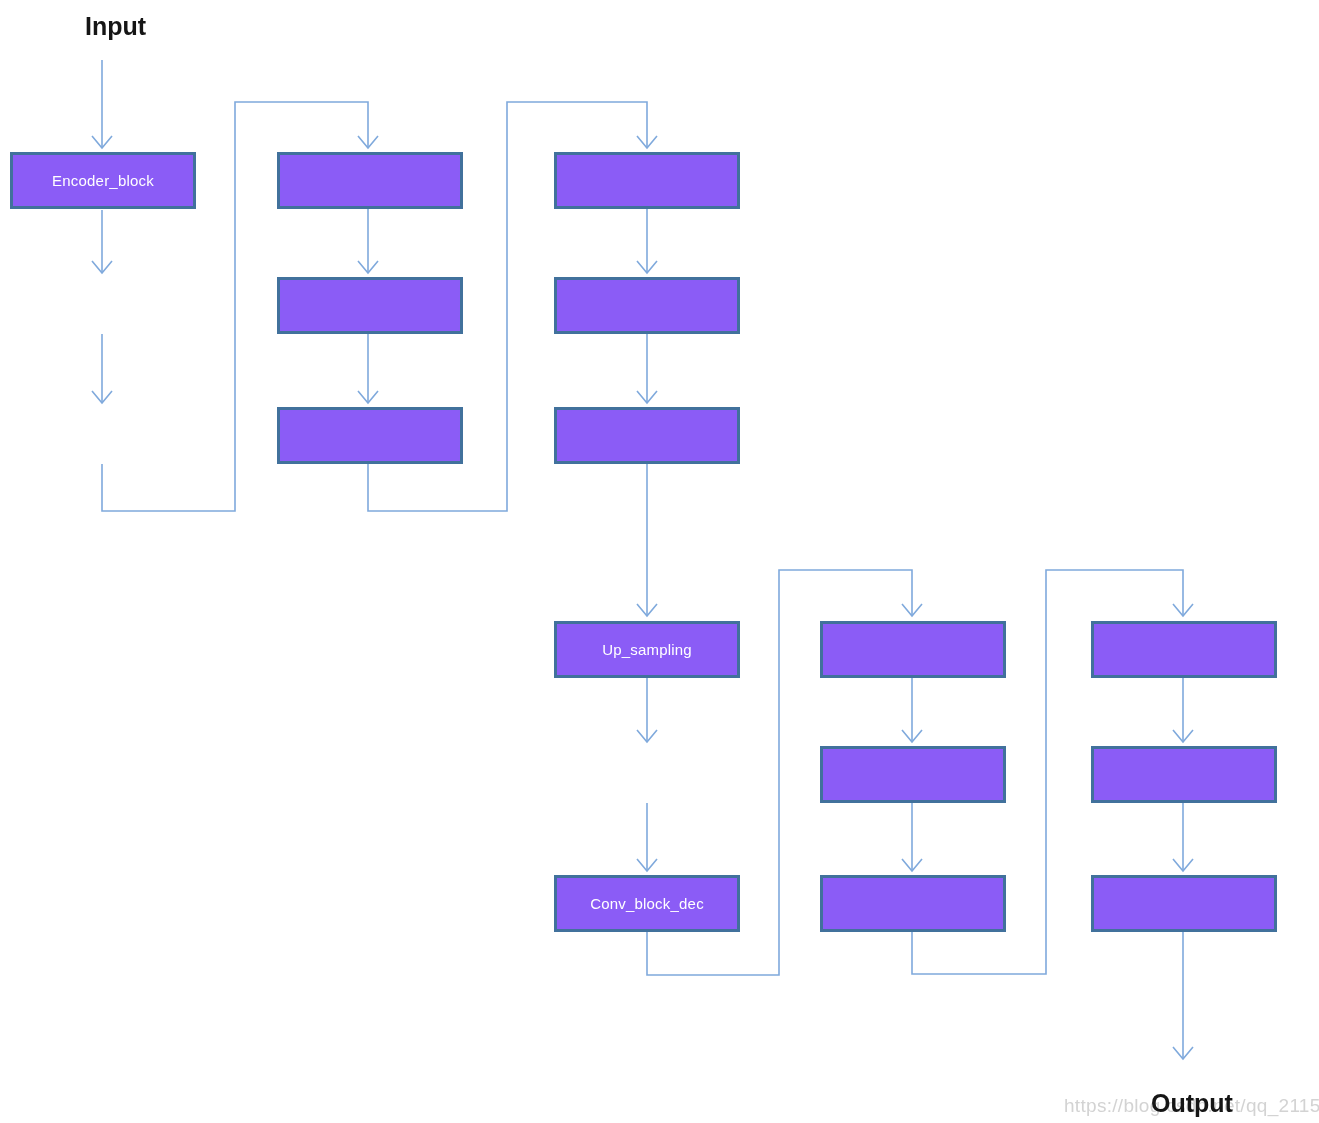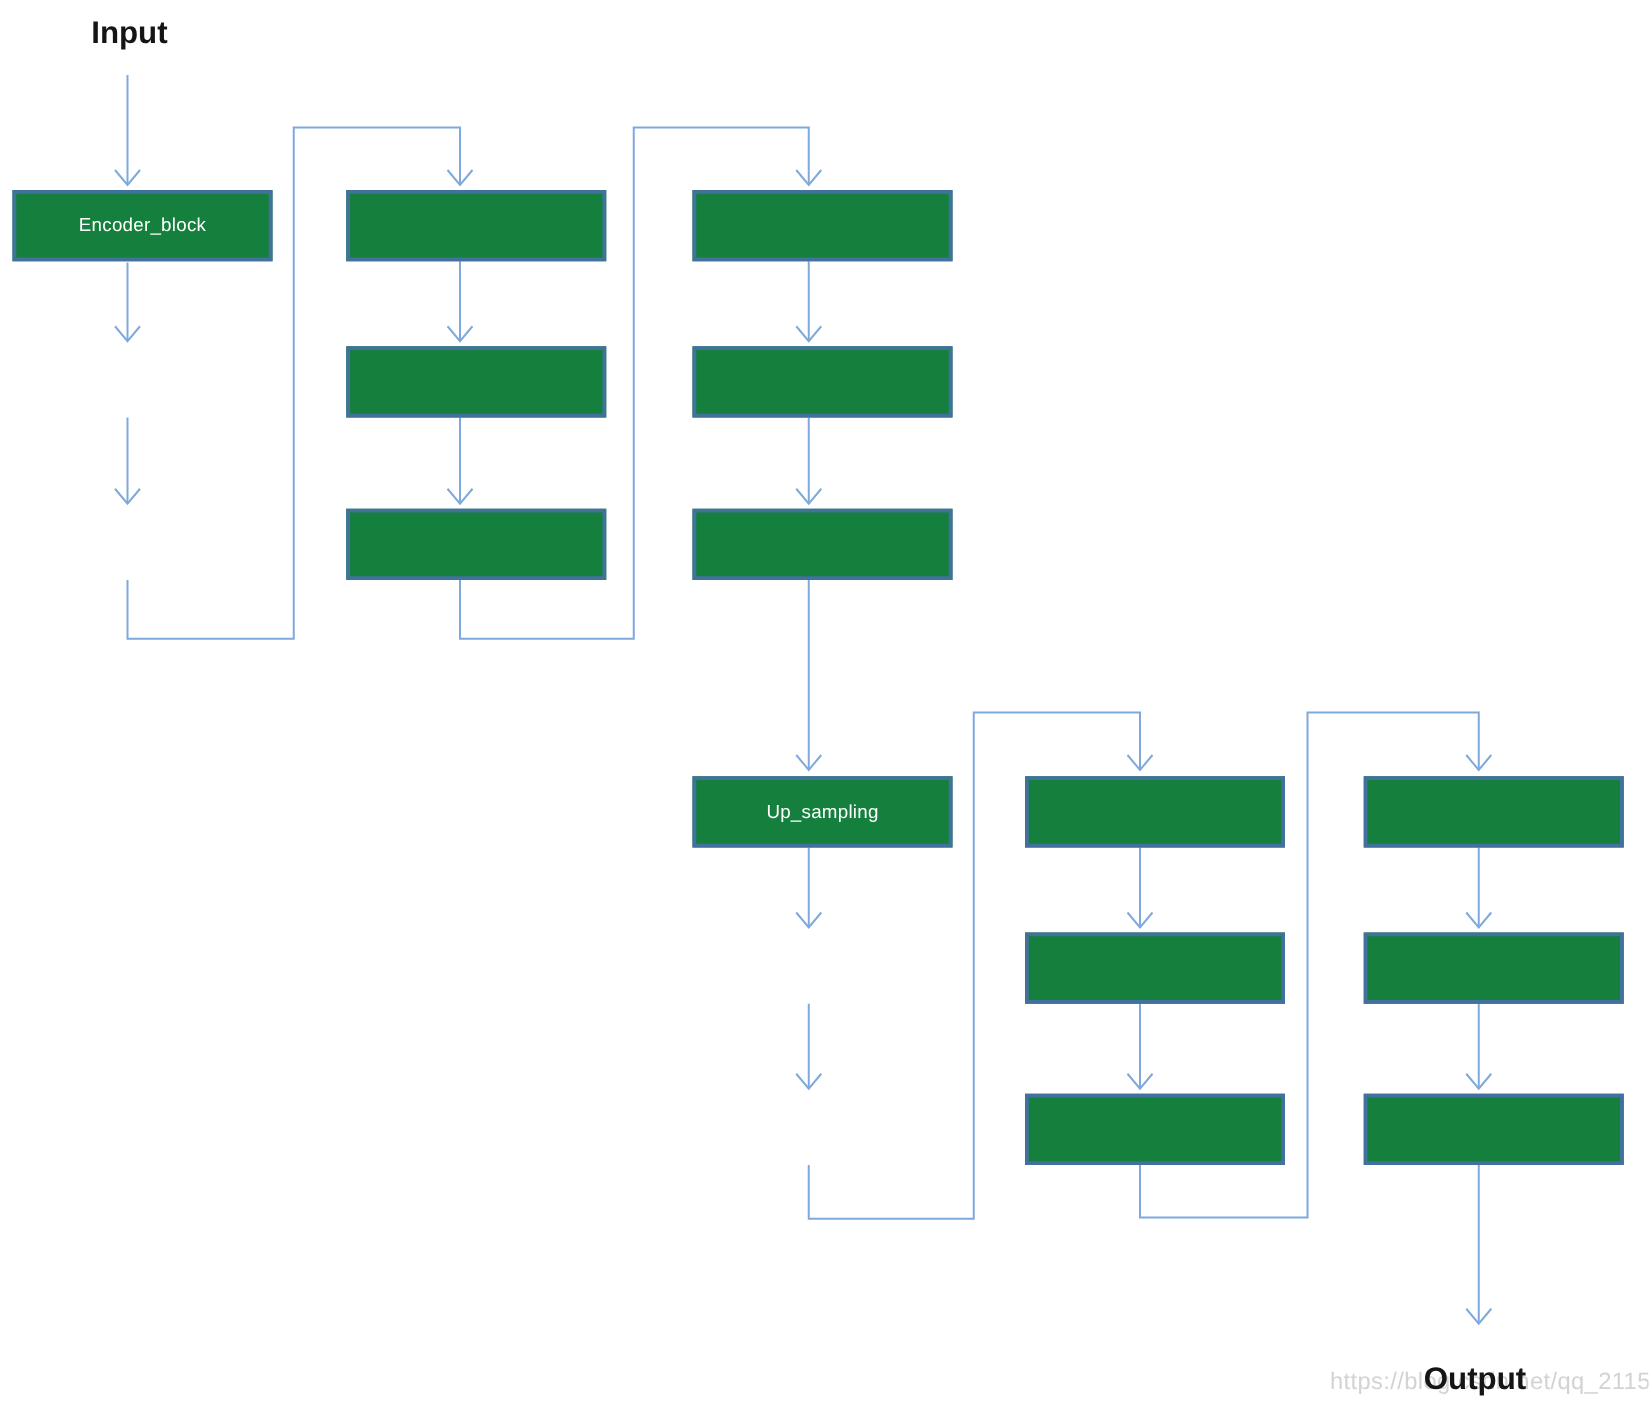--- a/index.html
+++ b/index.html
@@ -18,40 +18,41 @@
   #connector-layer {
     position: absolute;
     left: 0;
     top: 0;
     width: 1319px;
     height: 1123px;
     pointer-events: none;
   }
   .box {
     position: absolute;
-    width: 208px;
+    width: 186px;
     height: 57px;
     box-sizing: border-box;
-    background: #15803d;
+    background: #8b5cf6;
     border: 3px solid #41719C;
     display: flex;
     align-items: center;
     justify-content: center;
     color: #ffffff;
     font-size: 15px;
     letter-spacing: 0.2px;
     z-index: 2;
   }
   .flow-label {
     position: absolute;
     color: #151515;
     font-size: 25px;
     font-weight: 600;
     z-index: 3;
     white-space: nowrap;
+    margin-left: 12px;
   }
   #input-label  { left: 73px;  top: 12px;  }
   #output-label { left: 1139px; top: 1089px; }
   #watermark {
     position: absolute;
     left: 1064px;
     top: 1095px;
     color: #d3d3d3;
     font-size: 19px;
     letter-spacing: 0.3px;
@@ -115,20 +116,21 @@
 
   <div class="box col2 erow1"></div>
   <div class="box col2 erow2"></div>
   <div class="box col2 erow3"></div>
 
   <div class="box col3 erow1"></div>
   <div class="box col3 erow2"></div>
   <div class="box col3 erow3"></div>
 
   <div class="box col4 drow1">Up_sampling</div>
+  <div class="box col4 drow3">Conv_block_dec</div>
 
   <div class="box col5 drow1"></div>
   <div class="box col5 drow2"></div>
   <div class="box col5 drow3"></div>
 
   <div class="box col6 drow1"></div>
   <div class="box col6 drow2"></div>
   <div class="box col6 drow3"></div>
 
   <div id="watermark">https://blog.csdn.net/qq_21157073</div>

